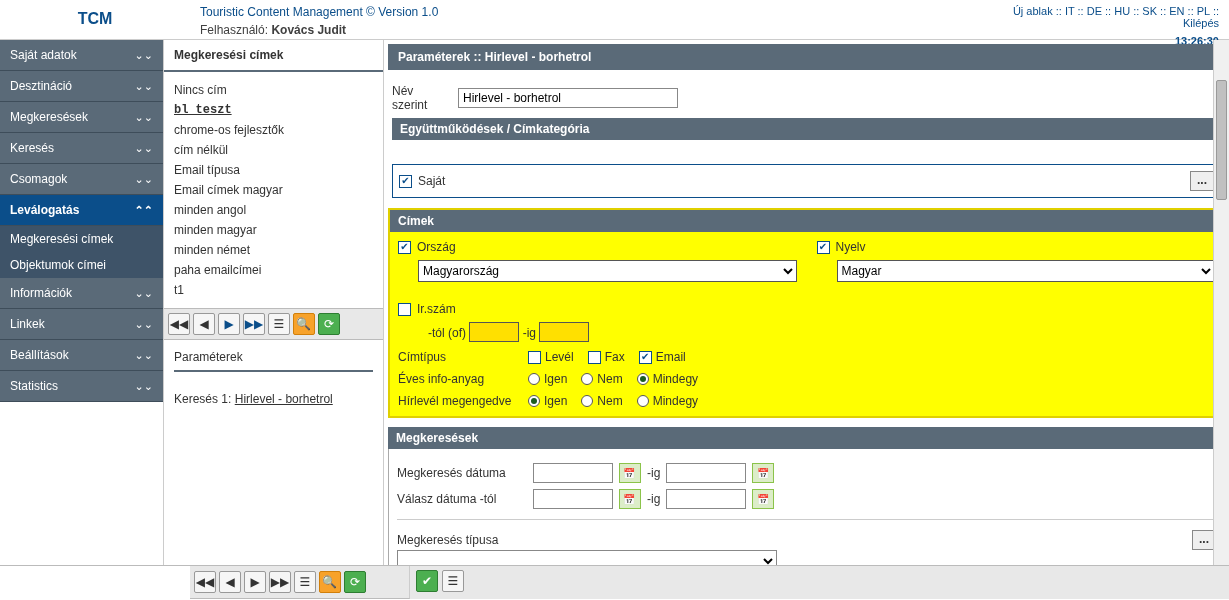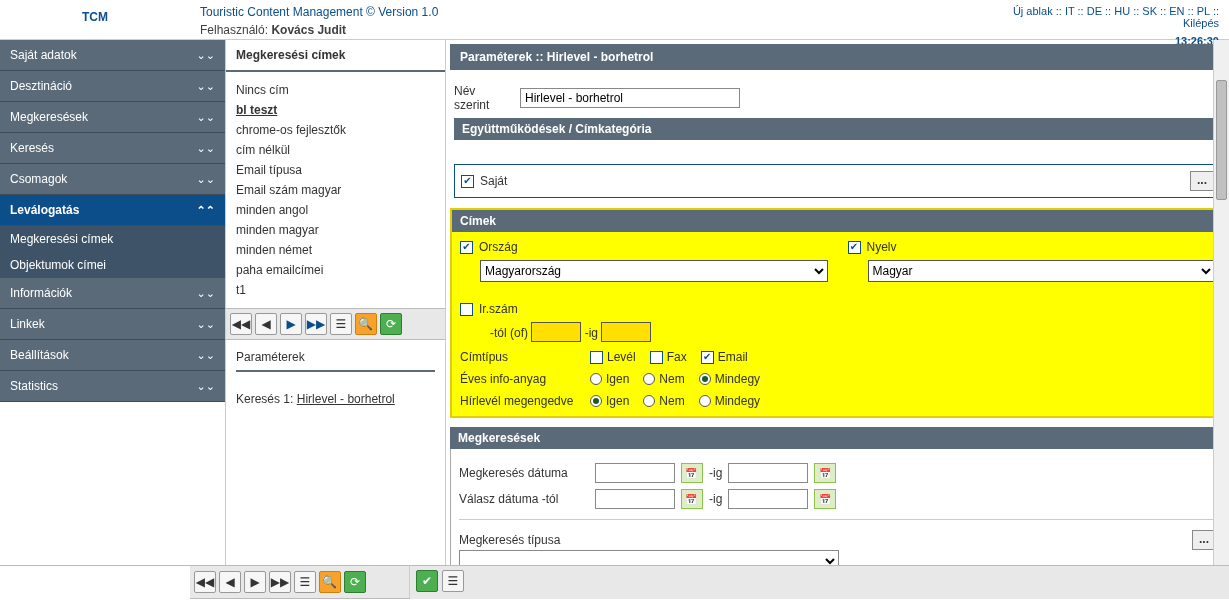--- a/index.html
+++ b/index.html
@@ -1,43 +1,43 @@
 <!DOCTYPE html>
 <html><head>
 <meta charset="utf-8">
 <style>
   * { box-sizing: border-box; margin: 0; padding: 0; }
   body { font-family: Arial, sans-serif; font-size: 12px; color: #333; background: #fff; width: 1229px; }
   
   
   .topbar { display: flex; height: 40px; border-bottom: 1px solid #ccc; }
-  .topbar-left { width: 190px; text-align: center; padding-top: 10px; color: #0b4e8a; font-weight: bold; font-size: 12px; }
+  .topbar-left { width: 190px; text-align: center; padding-top: 10px; color: #0b4e8a; font-weight: bold; font-size: 16px; }
   .topbar-mid { flex: 1; padding: 5px 10px; }
   .topbar-mid .title { color: #0b4e8a; font-weight: normal; font-size: 12px; }
   .topbar-mid .userrow { color: #404040; font-size: 12px; margin-top: 4px; }
   .topbar-mid .userrow b { font-weight: bold; }
   .topbar-right { width: 250px; text-align: right; padding: 5px 10px; color: #0b4e8a; font-size: 11px; }
   .topbar-right .links span { cursor: pointer; }
   .topbar-right .clock { margin-top: 6px; font-weight: bold; }
 
   .layout { display: flex; height: 525px; }
   
   
-  .sidebar { width: 226px; background: #fff; border-right: 1px solid #ccc; }
+  .sidebar { width: 164px; background: #fff; border-right: 1px solid #ccc; }
   .side-item { background: #5a6a78; color: #fff; padding: 8px 10px; border-bottom: 1px solid #3e4d5a; display: flex; justify-content: space-between; align-items: center; cursor: pointer; font-size: 12px; }
   .side-item.active { background: #0b4e8a; font-weight: bold; }
   .side-sub { background: #3e5368; color: #fff; padding: 6px 10px; font-size: 12px; cursor: pointer; }
   .chev { font-size: 11px; }
 
   
   .midcol { width: 220px; border-right: 1px solid #ccc; display: flex; flex-direction: column; }
   .midcol .section-head { background: #fff; border-bottom: 2px solid #5a6a78; padding: 8px 10px; font-weight: bold; color: #333; }
   .midcol .list { padding: 8px 10px; flex: 0 0 auto; }
   .midcol .list div { padding: 3px 0; color: #333; cursor: pointer; font-size: 12px; }
-  .midcol .list div.sel { text-decoration: underline; font-weight: bold; }
+  .midcol .list div.sel { text-decoration: underline; font-weight: bold; font-family: Liberation Mono, monospace; }
   .toolbar { background: #e8e8e8; border-top: 1px solid #bbb; border-bottom: 1px solid #bbb; padding: 4px; display: flex; gap: 3px; align-items: center; }
   .tbtn { width: 22px; height: 22px; border: 1px solid #999; background: #f6f6f6; display: inline-flex; align-items: center; justify-content: center; cursor: pointer; border-radius: 2px; font-size: 12px; }
   .tbtn.orange { background: #f7a22a; border-color: #d17f0a; color: #fff; }
   .tbtn.green { background: #4caf50; border-color: #2e7d32; color: #fff; }
   .midcol .params { padding: 10px; flex: 1; }
   .midcol .params .phead { font-weight: normal; margin-bottom: 20px; border-bottom: 2px solid #5a6a78; padding-bottom: 6px;}
   .midcol .params a { color: #333; text-decoration: underline; }
 
   
   .main { flex: 1; overflow: auto; position: relative; }
@@ -155,21 +155,21 @@
   </div>
 
   <div class="midcol">
     <div class="section-head">Megkeresési címek</div>
     <div class="list">
       <div>Nincs cím</div>
       <div class="sel">bl teszt</div>
       <div>chrome-os fejlesztők</div>
       <div>cím nélkül</div>
       <div>Email típusa</div>
-      <div>Email szám magyar</div>
+      <div>Email címek magyar</div>
       <div>minden angol</div>
       <div>minden magyar</div>
       <div>minden német</div>
       <div>paha emailcímei</div>
       <div>t1</div>
     </div>
     <div class="toolbar">
       <span class="tbtn">◀◀</span>
       <span class="tbtn">◀</span>
       <span class="tbtn" style="color:#0b4e8a;">▶</span>

